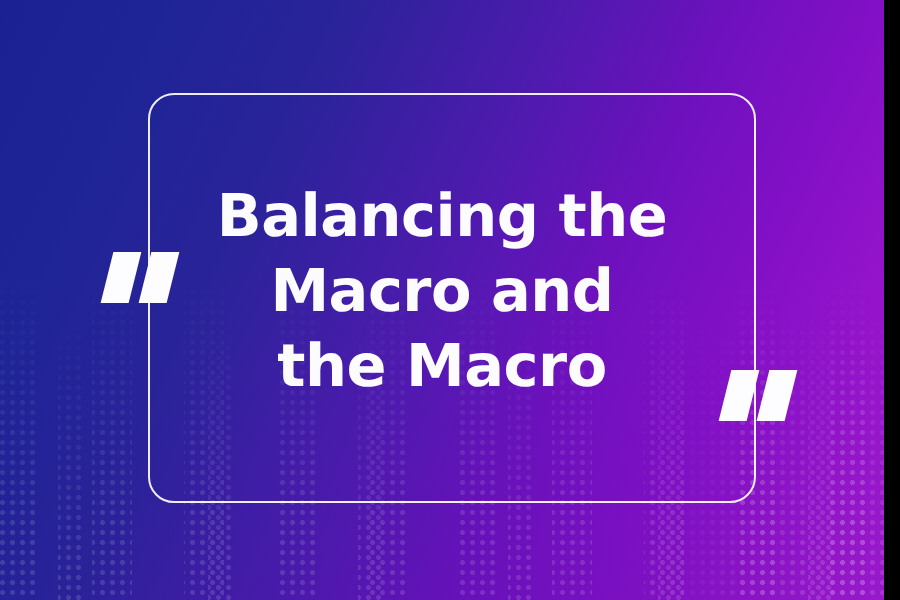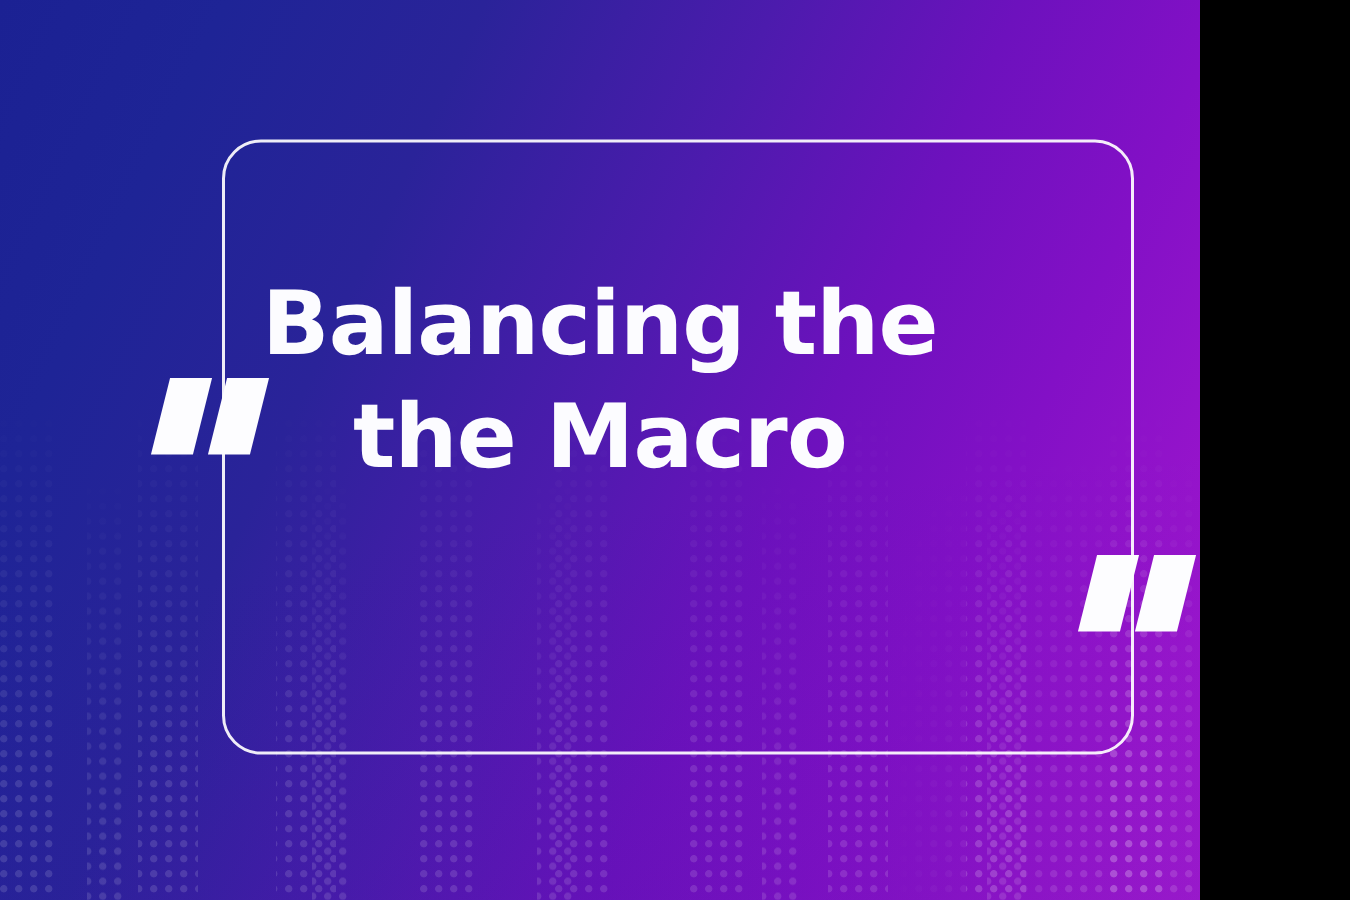--- a/index.html
+++ b/index.html
@@ -2,21 +2,21 @@
 <html><head>
 <meta charset="utf-8">
 <style>
   html, body {
     margin: 0;
     padding: 0;
     background: #000;
   }
   #stage {
     position: relative;
-    width: 800px;
+    width: 884px;
     height: 600px;
     overflow: hidden;
     font-family: "Liberation Sans", sans-serif;
   }
 
   
   .bg-gradient {
     position: absolute;
     inset: 0;
     background:
@@ -163,16 +163,17 @@
     <span class="bar"></span>
   </div>
 
   <div class="quote quote-close">
     <span class="bar"></span>
     <span class="bar"></span>
   </div>
 
   <div class="headline">
     <span class="line">Balancing the</span>
+    <span class="line">Macro and</span>
     <span class="line">the Macro</span>
   </div>
 
 </div>
 
 </body></html>

